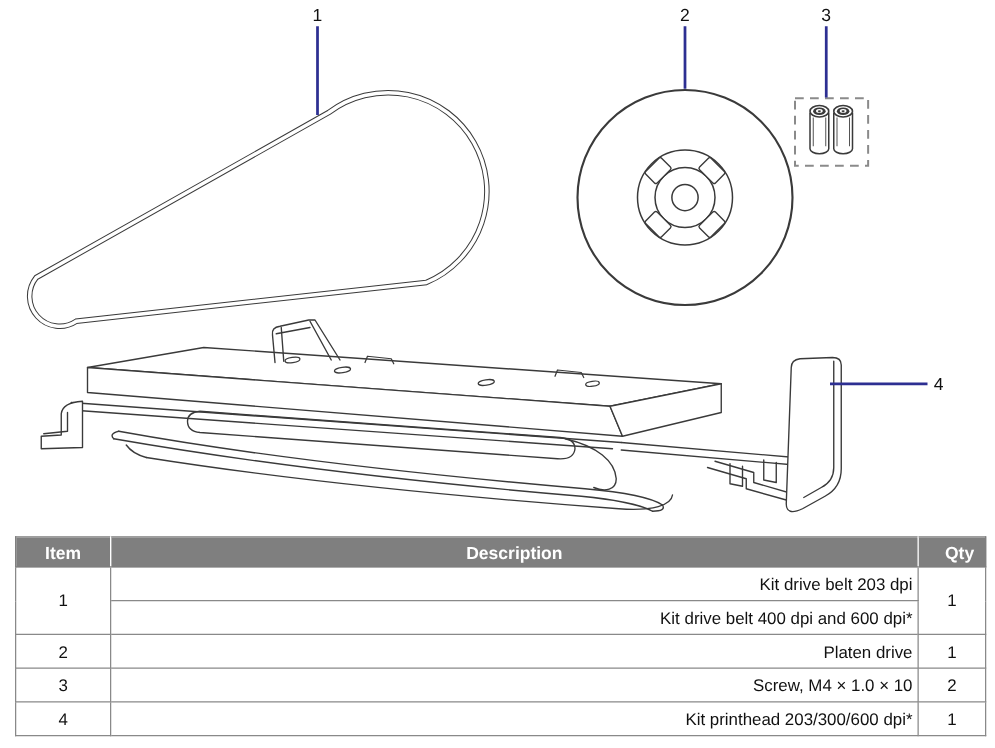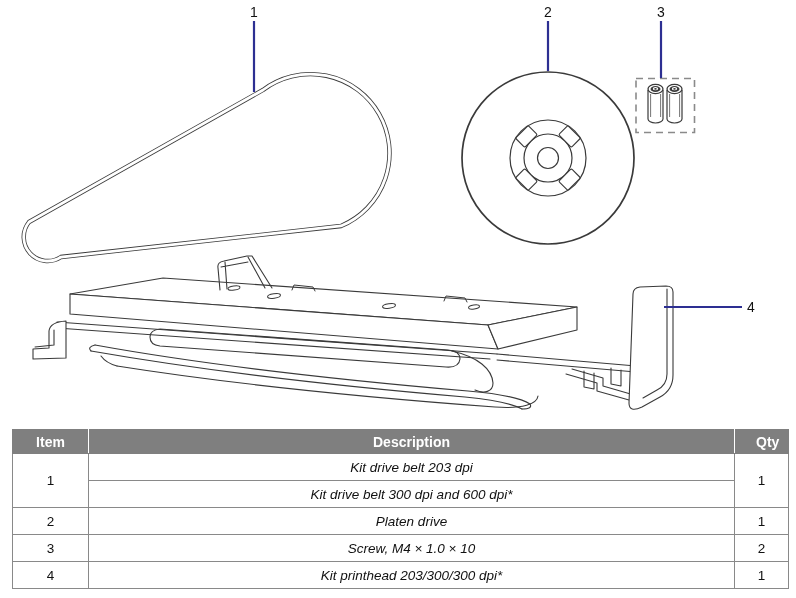--- a/index.html
+++ b/index.html
@@ -9,21 +9,21 @@
   svg text.callout-num{font-family:"Liberation Sans",sans-serif;font-size:14px;fill:#111;}
   .parts-table-wrap{position:absolute;left:12px;top:429px;width:777px;}
   table.parts{border-collapse:collapse;table-layout:fixed;width:777px;
               font-size:13.5px;color:#111;}
   table.parts th{background:#7f7f7f;color:#fff;font-weight:bold;font-size:14px;
                  height:21px;padding:1px 21px;border:1px solid #7f7f7f;text-align:center;}
   table.parts th.sep{border-right:1px solid #ffffff;}
   table.parts td{border:1px solid #898989;height:26px;padding:0 4px;vertical-align:middle;
                  background:#fff;}
   td.item-cell,td.qty-cell{text-align:center;}
-  td.desc-cell{text-align:center;padding-left:9px;font-style:italic;}
+  td.desc-cell{text-align:right;padding-left:9px;}
   col.item-col{width:76px;} col.qty-col{width:54px;}
 </style>
 </head>
 <body>
 
 <div class="page">
 
   <div class="diagram-wrap">
     <svg width="796" height="428" viewBox="0 0 796 428" xmlns="http://www.w3.org/2000/svg">
 
@@ -150,34 +150,34 @@
           <th>Qty</th>
         </tr>
       </thead>
       <tbody>
         <tr>
           <td class="item-cell" rowspan="2">1</td>
           <td class="desc-cell">Kit drive belt 203 dpi</td>
           <td class="qty-cell" rowspan="2">1</td>
         </tr>
         <tr>
-          <td class="desc-cell">Kit drive belt 300 dpi and 600 dpi*</td>
+          <td class="desc-cell">Kit drive belt 400 dpi and 600 dpi*</td>
         </tr>
         <tr>
           <td class="item-cell">2</td>
           <td class="desc-cell">Platen drive</td>
           <td class="qty-cell">1</td>
         </tr>
         <tr>
           <td class="item-cell">3</td>
           <td class="desc-cell">Screw, M4 × 1.0 × 10</td>
           <td class="qty-cell">2</td>
         </tr>
         <tr>
           <td class="item-cell">4</td>
-          <td class="desc-cell">Kit printhead 203/300/300 dpi*</td>
+          <td class="desc-cell">Kit printhead 203/300/600 dpi*</td>
           <td class="qty-cell">1</td>
         </tr>
       </tbody>
     </table>
   </div>
 
 </div>
 
 </body></html>

